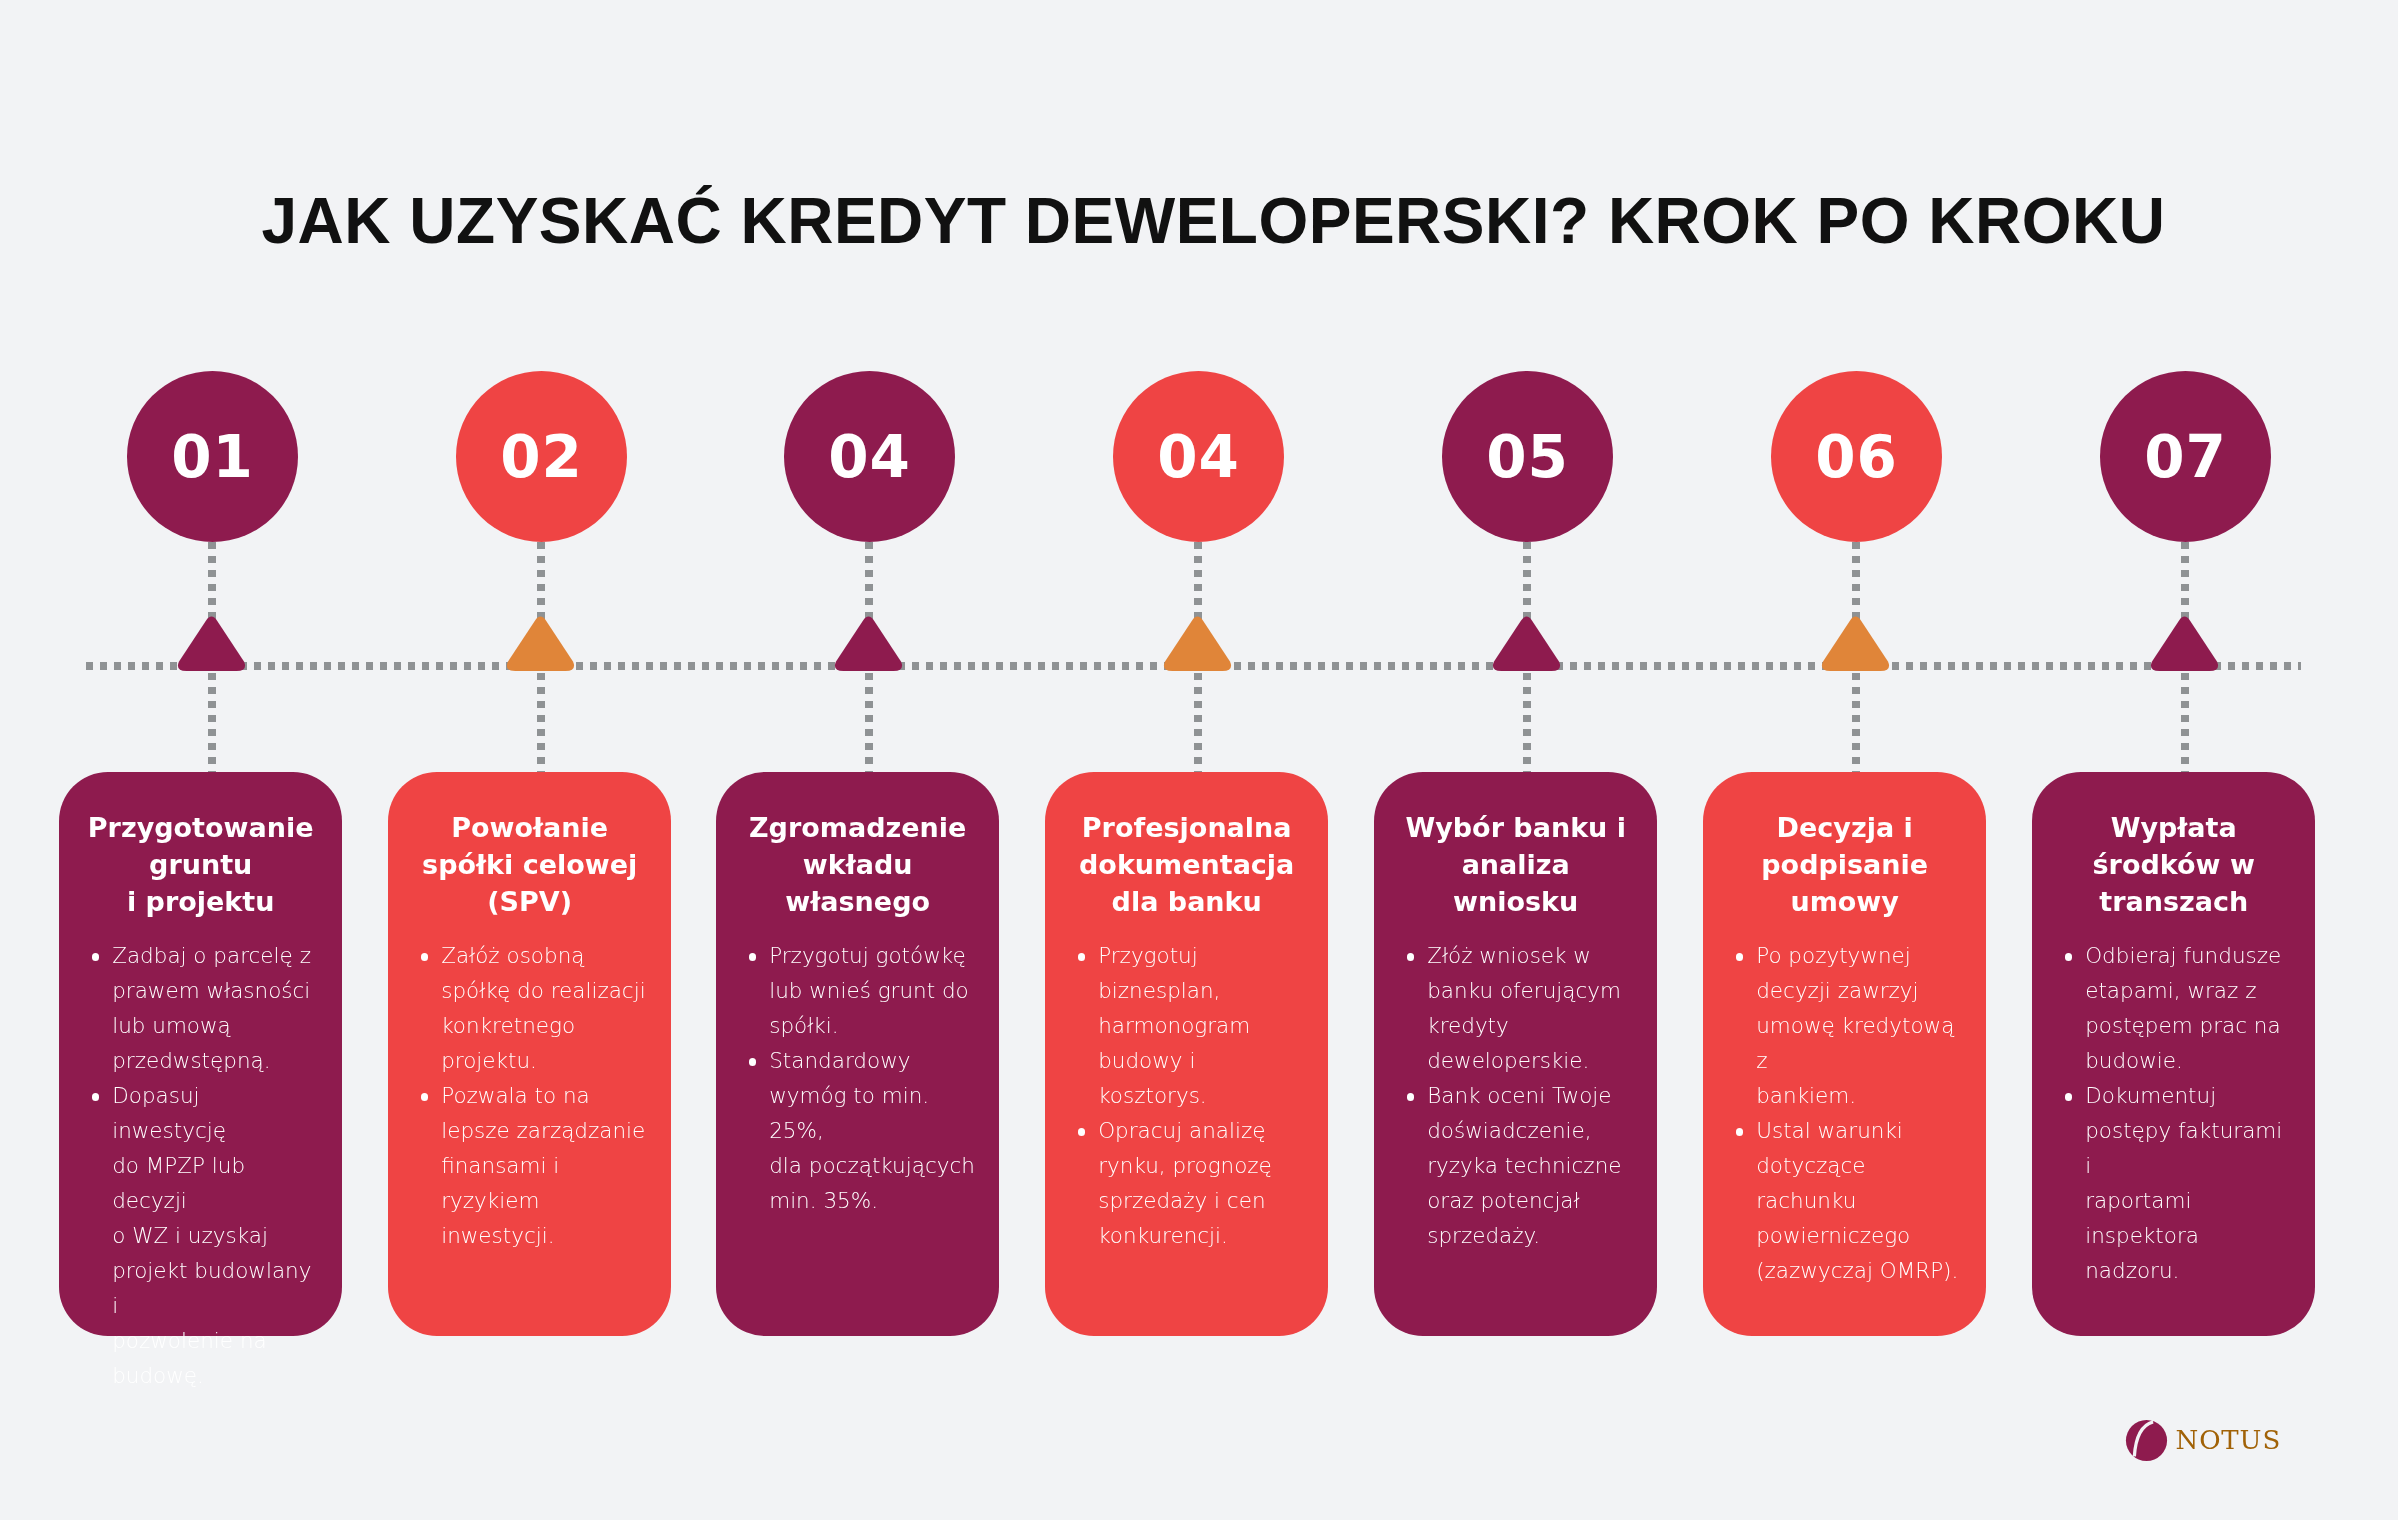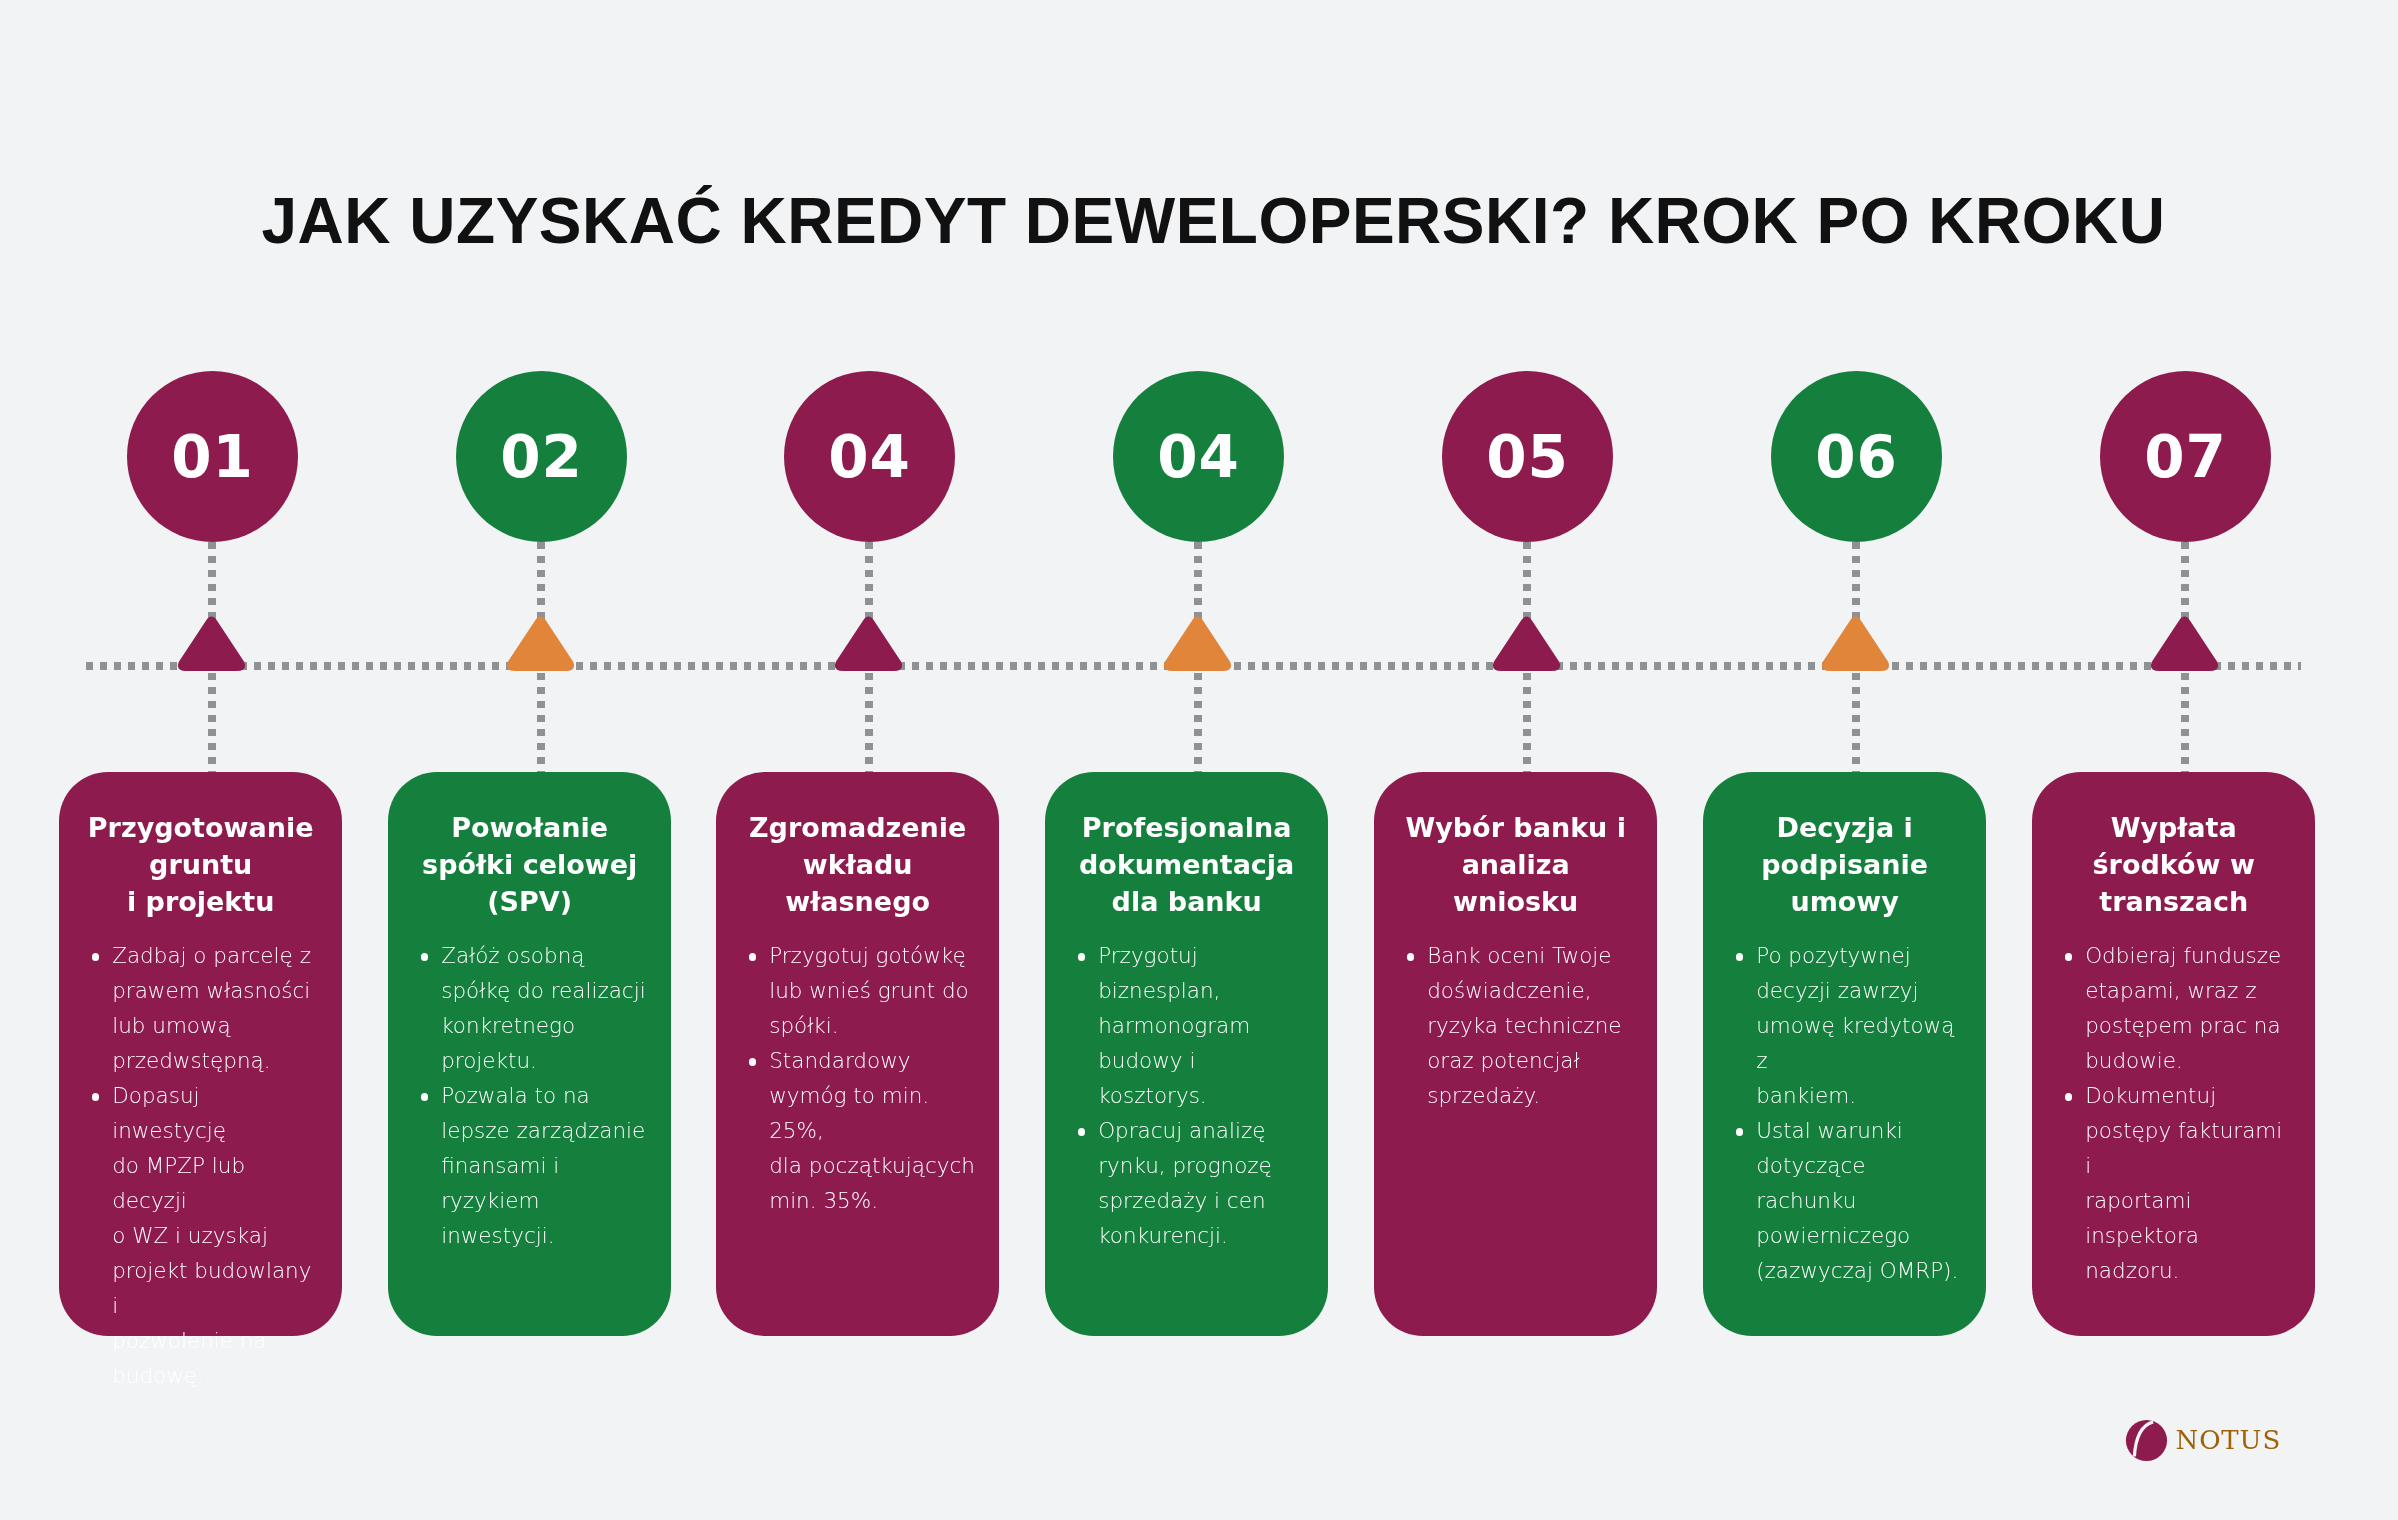--- a/index.html
+++ b/index.html
@@ -93,21 +93,21 @@
   }
   .bullets li::before {
     content: "";
     position: absolute;
     left: -20.6px; top: 15px;
     width: 7.5px; height: 7.5px;
     border-radius: 50%;
     background: #ffffff;
   }
   .plum { background: #8e1b4e; }
-  .orange { background: #15803d; }
+  .orange { background: #ef4444; }
   .logo {
     position: absolute;
     left: 2125px; top: 1418px;
     height: 45px;
     display: flex; align-items: center;
   }
   .logo-mark { width: 43px; height: 43px; margin-right: 7.5px; }
   .logo-text {
     font-family: "DejaVu Serif", "Liberation Serif", serif;
     font-size: 26px;
@@ -227,20 +227,24 @@
     <div class="vline bottom"></div>
     <div class="circle plum">05</div>
     <svg class="tri" viewBox="0 0 74 62">
         <path d="M31 6 Q37 -3 43 6 L72 50 Q76 60 64 60 L10 60 Q-2 60 2 50 Z" fill="#8e1b4e"></path>
       </svg>
     <div class="card plum">
       <div class="card-title">Wybór banku i
 analiza
 wniosku</div>
       <ul class="bullets">
+        <li>Złóż wniosek w
+banku oferującym
+kredyty
+deweloperskie.</li>
         <li>Bank oceni Twoje
 doświadczenie,
 ryzyka techniczne
 oraz potencjał
 sprzedaży.</li>
       </ul>
     </div>
   </div>
 
   <div class="step" style="left:1692px">

